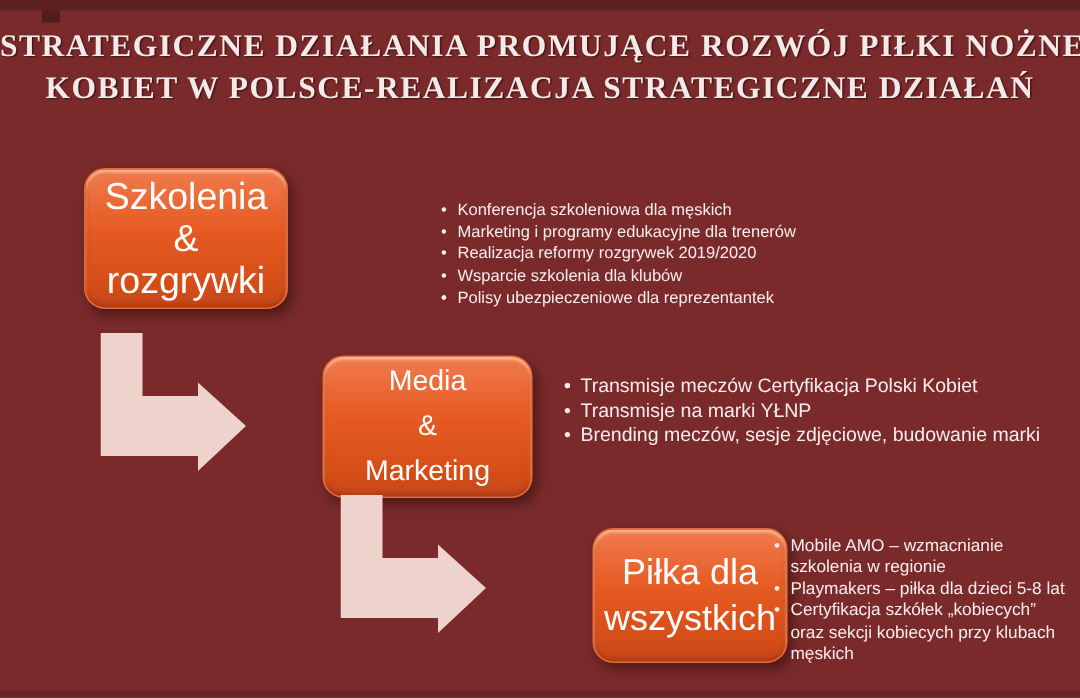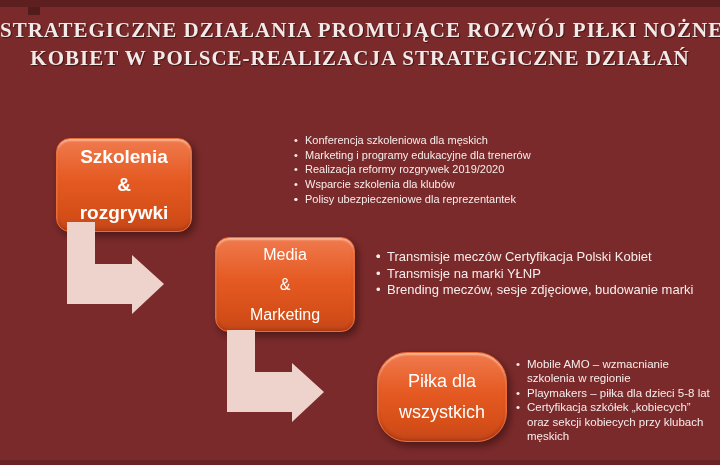--- a/index.html
+++ b/index.html
@@ -23,23 +23,23 @@
   .node {
     position:absolute; display:flex; align-items:center; justify-content:center;
     text-align:center; color:#ffffff; border-radius:14px;
     background:linear-gradient(180deg,#f07a4e 0%,#e55a22 45%,#d54e18 82%,#c5471a 100%);
     border:1px solid #e96b36;
     box-shadow: inset 0 2px 2px rgba(255,216,190,0.65),
                 inset 0 -2px 3px rgba(140,40,10,0.45),
                 3px 4px 7px rgba(25,5,5,0.45);
   }
   .node-label { white-space:pre-line; }
-  .box1 { left:56px;  top:138px; width:134px; height:92px; font-size:19px; line-height:28px;font-weight:bold; }
-  .box2 { left:215px; top:237px; width:138px; height:93px; font-size:16px; line-height:30px; }
-  .box3 { left:377px; top:352px; width:128px; height:88px; font-size:18px; line-height:31px;border-radius:30px; }
+  .box1 { left:56px;  top:112px; width:134px; height:92px; font-size:25px; line-height:28px; }
+  .box2 { left:215px; top:237px; width:138px; height:93px; font-size:19px; line-height:30px; }
+  .box3 { left:395px; top:352px; width:128px; height:88px; font-size:24px; line-height:31px; }
 
   .arrow { position:absolute; }
   .arrow1 { left:67px;  top:222px; width:100px; height:95px; }
   .arrow2 { left:227px; top:330px; width:100px; height:95px; }
   .arrow polygon { fill:#eed3cd; }
 
   .bullets { position:absolute; list-style:none; margin:0; padding:0; color:#f7edec; }
   .bullets li { position:relative; padding-left:11px; }
   .bullets .dot { position:absolute; left:0; top:0; }
   .list1 { left:294px; top:133px; width:242px; font-size:11px;   line-height:14.7px; }

